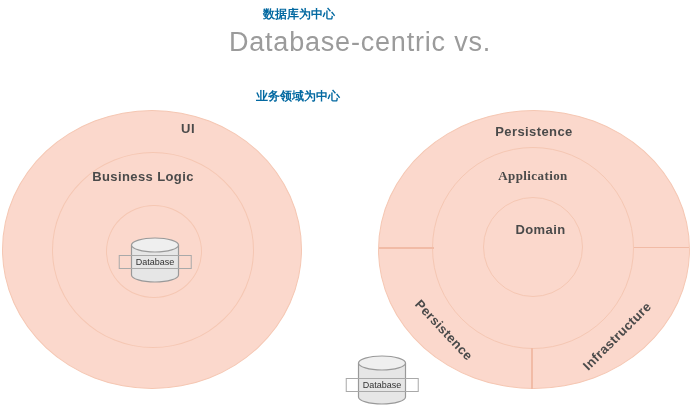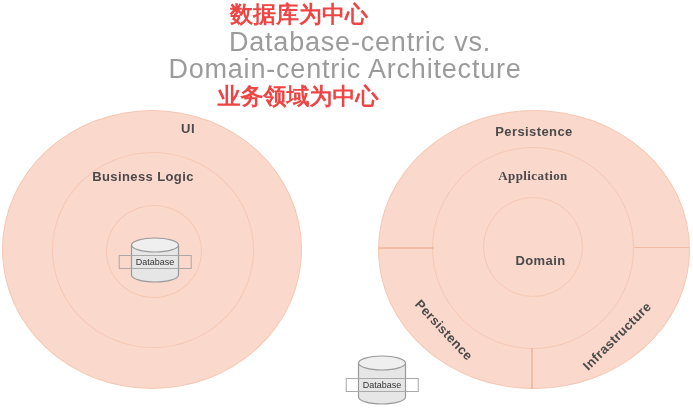--- a/index.html
+++ b/index.html
@@ -7,21 +7,21 @@
     width:693px;height:410px;
     background:#ffffff;
     font-family:"Liberation Sans","DejaVu Sans",sans-serif;
     overflow:hidden;
   }
   .stage{position:relative;width:693px;height:410px;background:#ffffff;}
 
   
   .zh{
     position:absolute;transform:translate(-50%,-50%);
-    font-size:23px;font-weight:600;color:#ef4444;white-space:nowrap;
+    font-size:12px;font-weight:600;color:#0369a1;white-space:nowrap;
     font-family:"Liberation Sans","DejaVu Sans",sans-serif;
   }
   .title{
     position:absolute;transform:translate(-50%,-50%);
     font-size:27px;font-weight:400;color:#9b9b9b;
     letter-spacing:0.8px;white-space:nowrap;
   }
 
   
   .ellipse{
@@ -51,21 +51,20 @@
     white-space:nowrap;background:transparent;
   }
 </style>
 </head>
 <body>
 
 <div class="stage">
 
   <div class="zh" style="left:299px;top:14px;">数据库为中心</div>
   <div class="title" style="left:343px;top:42px;margin-left:17px;">Database-centric vs.</div>
-  <div class="title" style="left:345px;top:69px;">Domain-centric Architecture</div>
   <div class="zh" style="left:298px;top:96px;">业务领域为中心</div>
 
   <div class="ellipse" style="left:2px;top:110px;width:300px;height:279px;"></div>
   <div class="ellipse" style="left:52px;top:152px;width:202px;height:196px;"></div>
   <div class="ellipse" style="left:106px;top:205px;width:96px;height:93px;"></div>
 
   <div class="ring-label" style="left:153px;top:128px;margin-left:35px;">UI</div>
   <div class="ring-label" style="left:143px;top:176px;">Business Logic</div>
 
   <svg class="cyl" style="left:130px;top:237px;" width="50" height="46" viewBox="0 0 50 46">
@@ -77,21 +76,21 @@
   <div class="ellipse" style="left:378px;top:110px;width:312px;height:279px;"></div>
   <div class="ellipse" style="left:432px;top:147px;width:202px;height:202px;"></div>
   <div class="ellipse" style="left:483px;top:197px;width:100px;height:100px;"></div>
 
   <div class="divider" style="left:379px;top:247px;width:55px;height:1.5px;"></div>
   <div class="divider" style="left:634px;top:246.5px;width:55px;height:1.5px;"></div>
   <div class="divider" style="left:531px;top:348px;width:1.5px;height:41px;"></div>
 
   <div class="ring-label" style="left:534px;top:131px;">Persistence</div>
   <div class="ring-label" style="left:533px;top:176px;font-family:Liberation Serif, serif;">Application</div>
-  <div class="ring-label" style="left:534px;top:260px;padding-left:13px;">Domain</div>
+  <div class="ring-label" style="left:534px;top:229px;padding-left:13px;">Domain</div>
 
   <div class="ring-label rot-cw" style="left:444px;top:330px;">Persistence</div>
   <div class="ring-label rot-ccw" style="left:617px;top:336px;">Infrastructure</div>
 
   <svg class="cyl" style="left:357px;top:355px;" width="50" height="50" viewBox="0 0 50 50">
     <path d="M1.5 8 V42 A23.5 7 0 0 0 48.5 42 V8" fill="#e6e6e6" stroke="#999999" stroke-width="1.2"></path>
     <ellipse cx="25" cy="8" rx="23.5" ry="7" fill="#efefef" stroke="#999999" stroke-width="1.2"></ellipse>
   </svg>
   <div class="db-label" style="left:382px;top:385px;">Database</div>
 

